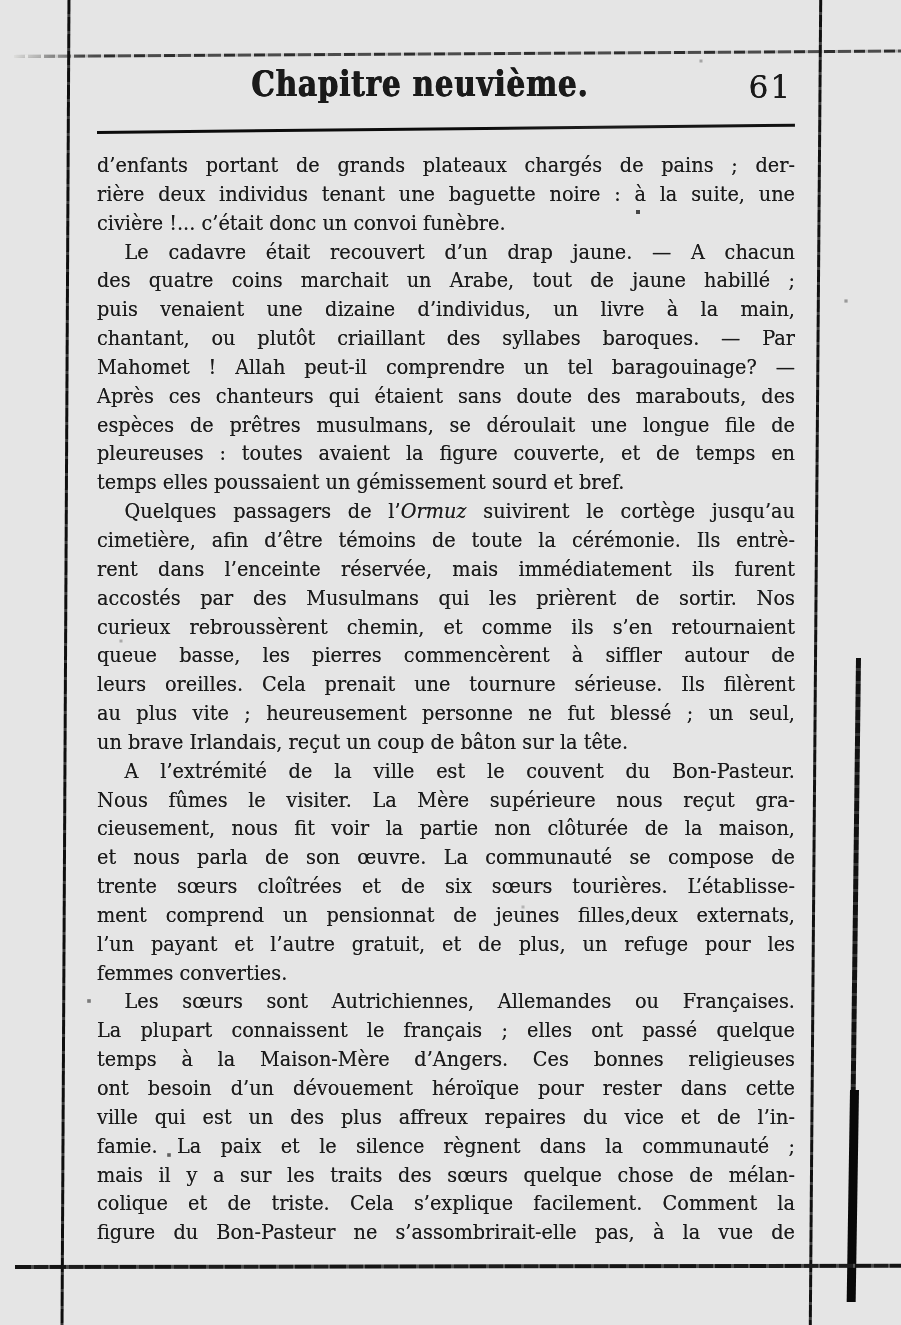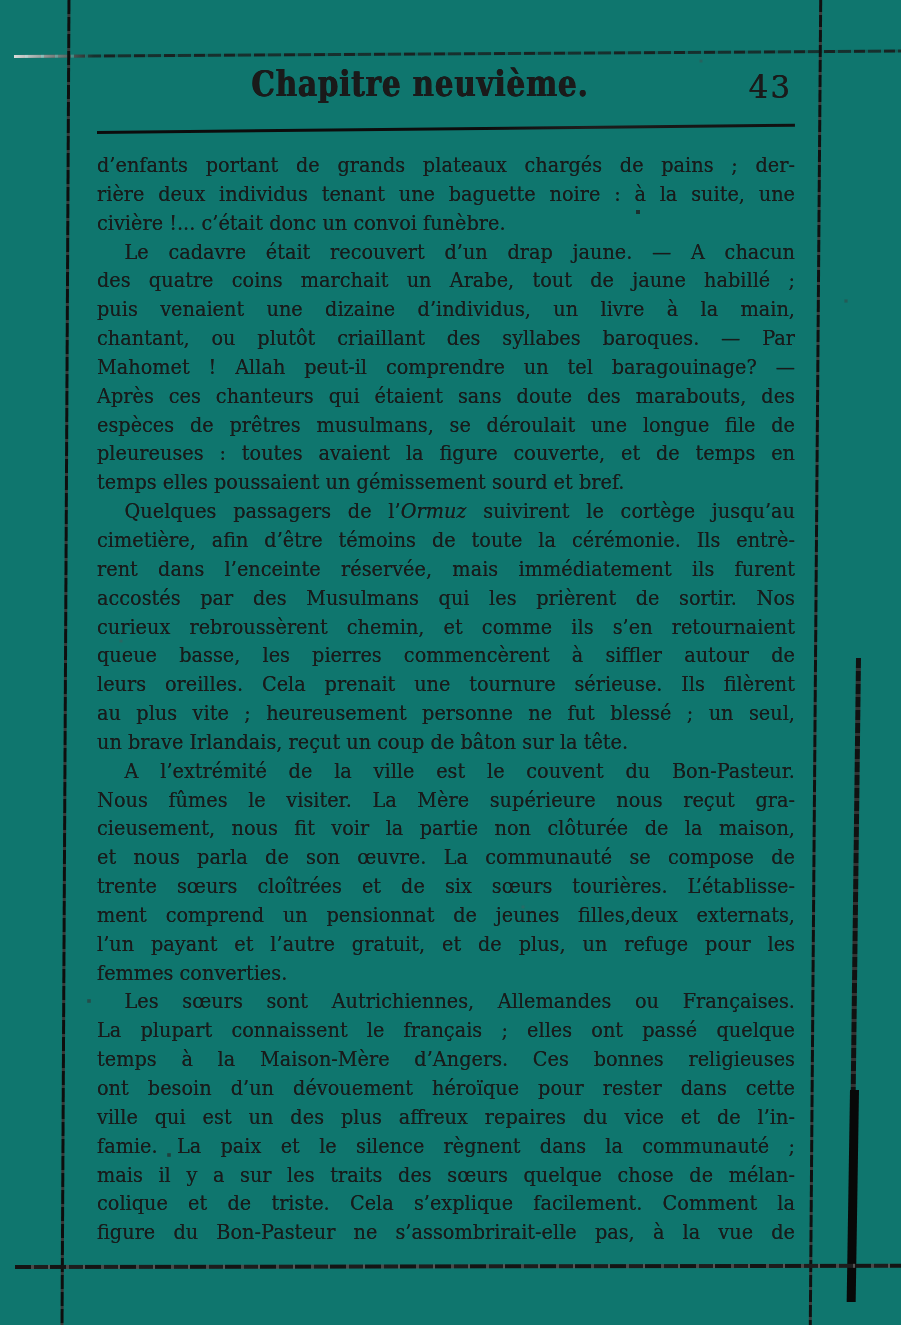--- a/index.html
+++ b/index.html
@@ -1,19 +1,19 @@
 <!DOCTYPE html>
 <html><head>
 <meta charset="utf-8">
 <style>
   html,body{margin:0;padding:0;}
   .page{
     position:relative;
     width:901px;height:1325px;
-    background:#0f766e;
+    background:#e5e5e5;
     overflow:hidden;
     font-family:"DejaVu Serif","Liberation Serif",serif;
     color:#1a1a1a;
   }
   
   .top-edge-line{
     position:absolute;left:14px;top:55px;width:887px;height:2.6px;
     transform:rotate(-0.35deg);transform-origin:left center;
     background:
       linear-gradient(90deg,rgba(252,252,250,0.85),rgba(252,252,250,0) 9%),
@@ -99,21 +99,21 @@
 <div class="page">
 
   <div class="top-edge-line"></div>
   <div class="left-margin-line"></div>
   <div class="right-margin-line"></div>
   <div class="outer-edge-line"></div>
   <div class="outer-edge-thick"></div>
 
   <div>
     <div class="chapter-title">Chapitre neuvième.</div>
-    <div class="page-number">43</div>
+    <div class="page-number">61</div>
   </div>
   <div class="header-rule"></div>
 
   <div class="body-text">
 
     <div class="para">
       <div class="line">d’enfants portant de grands plateaux chargés de pains ; der-</div>
       <div class="line">rière deux individus tenant une baguette noire : à la suite, une</div>
       <div class="line short">civière !... c’était donc un convoi funèbre.</div>
     </div>

